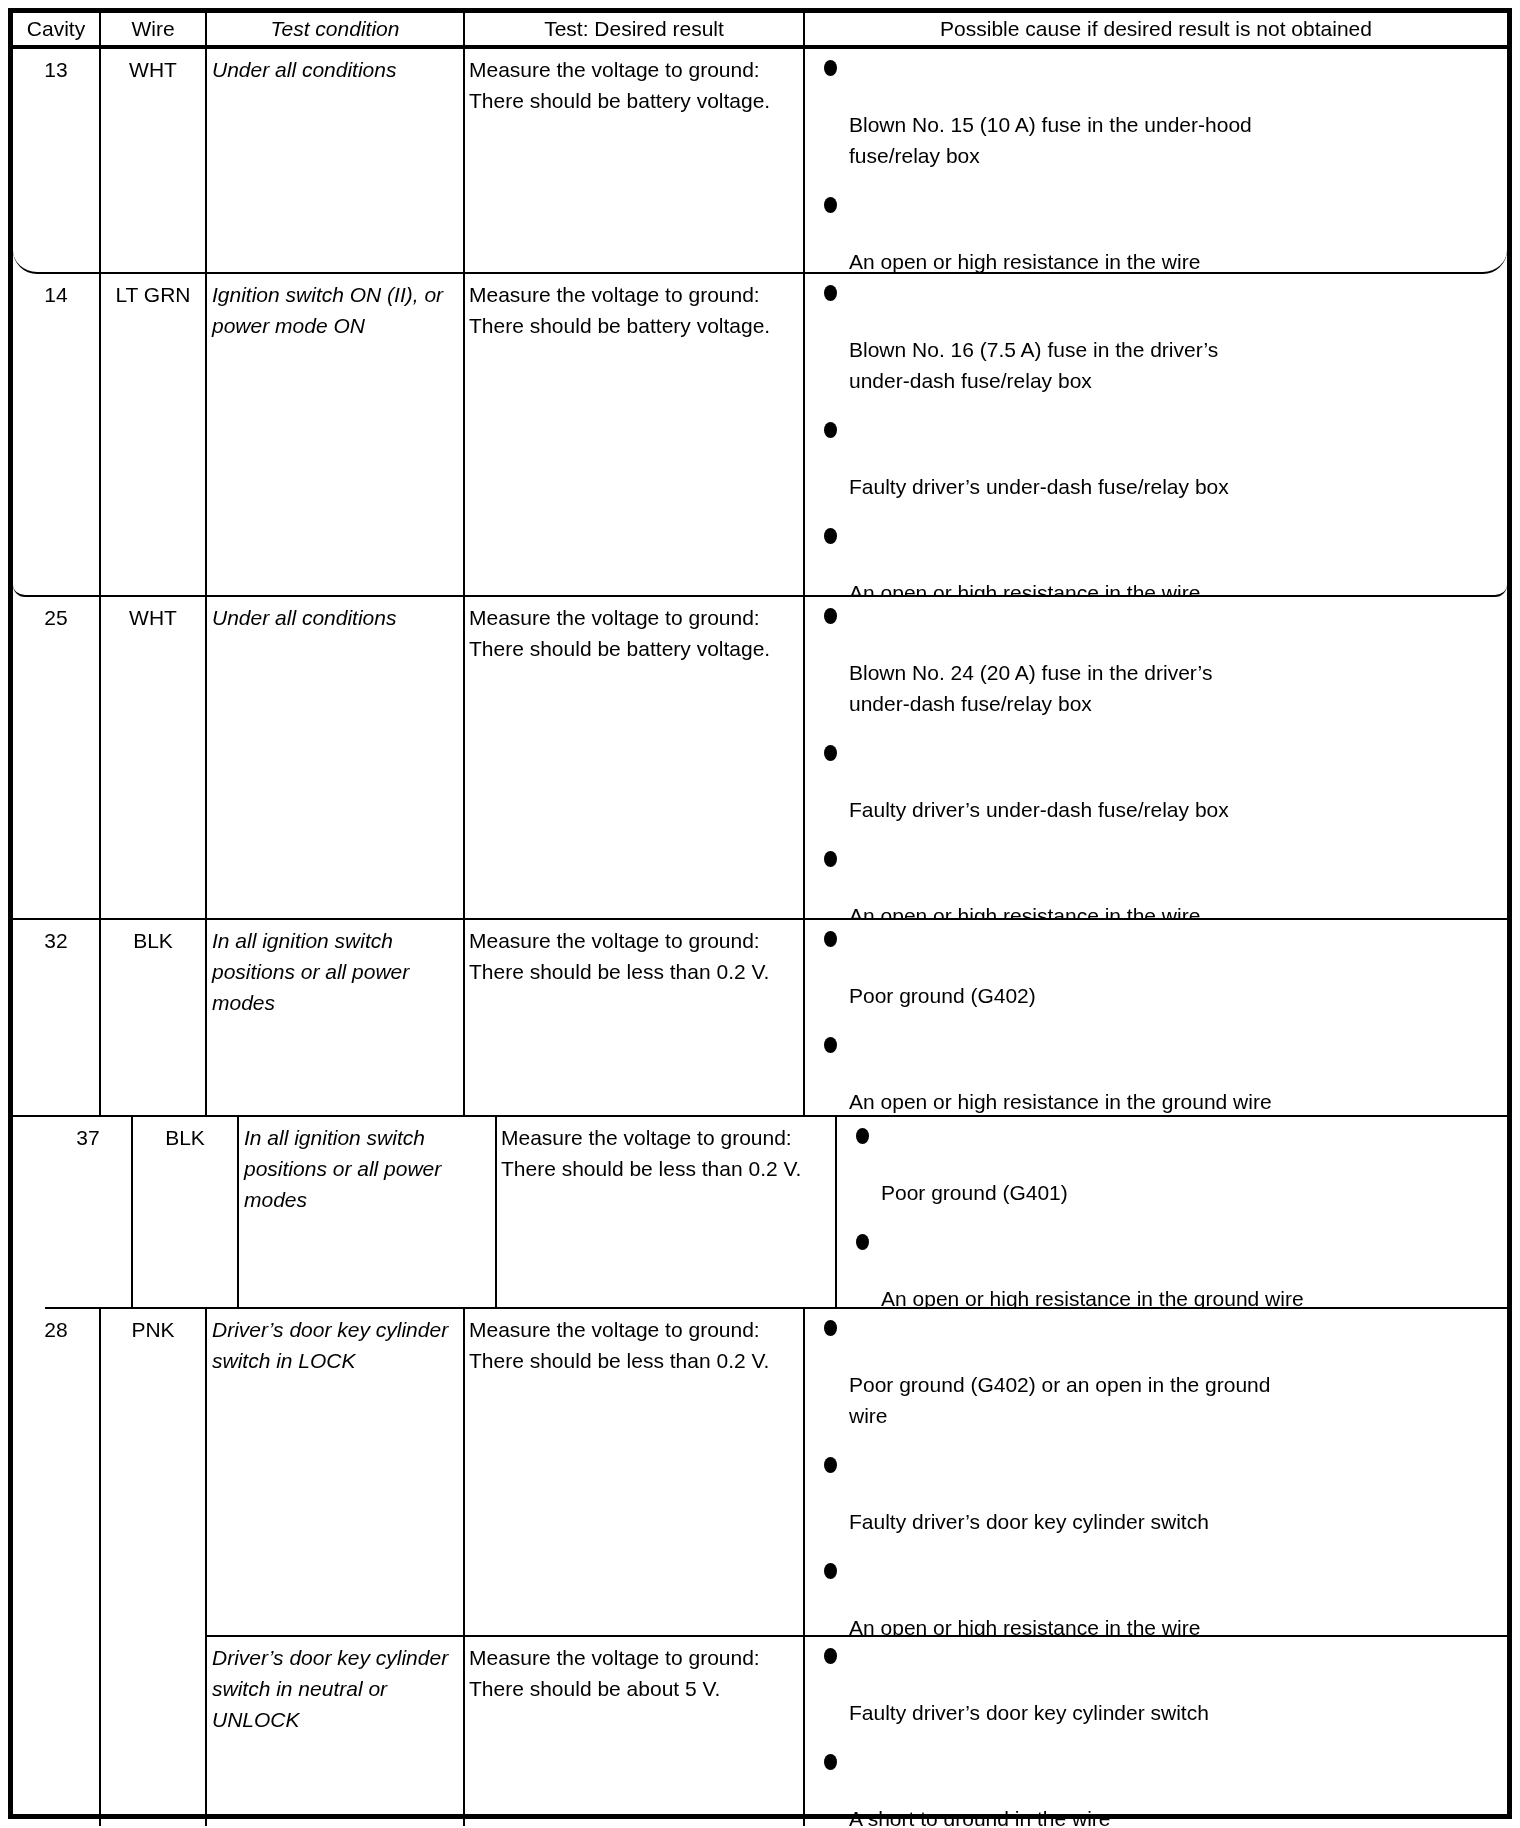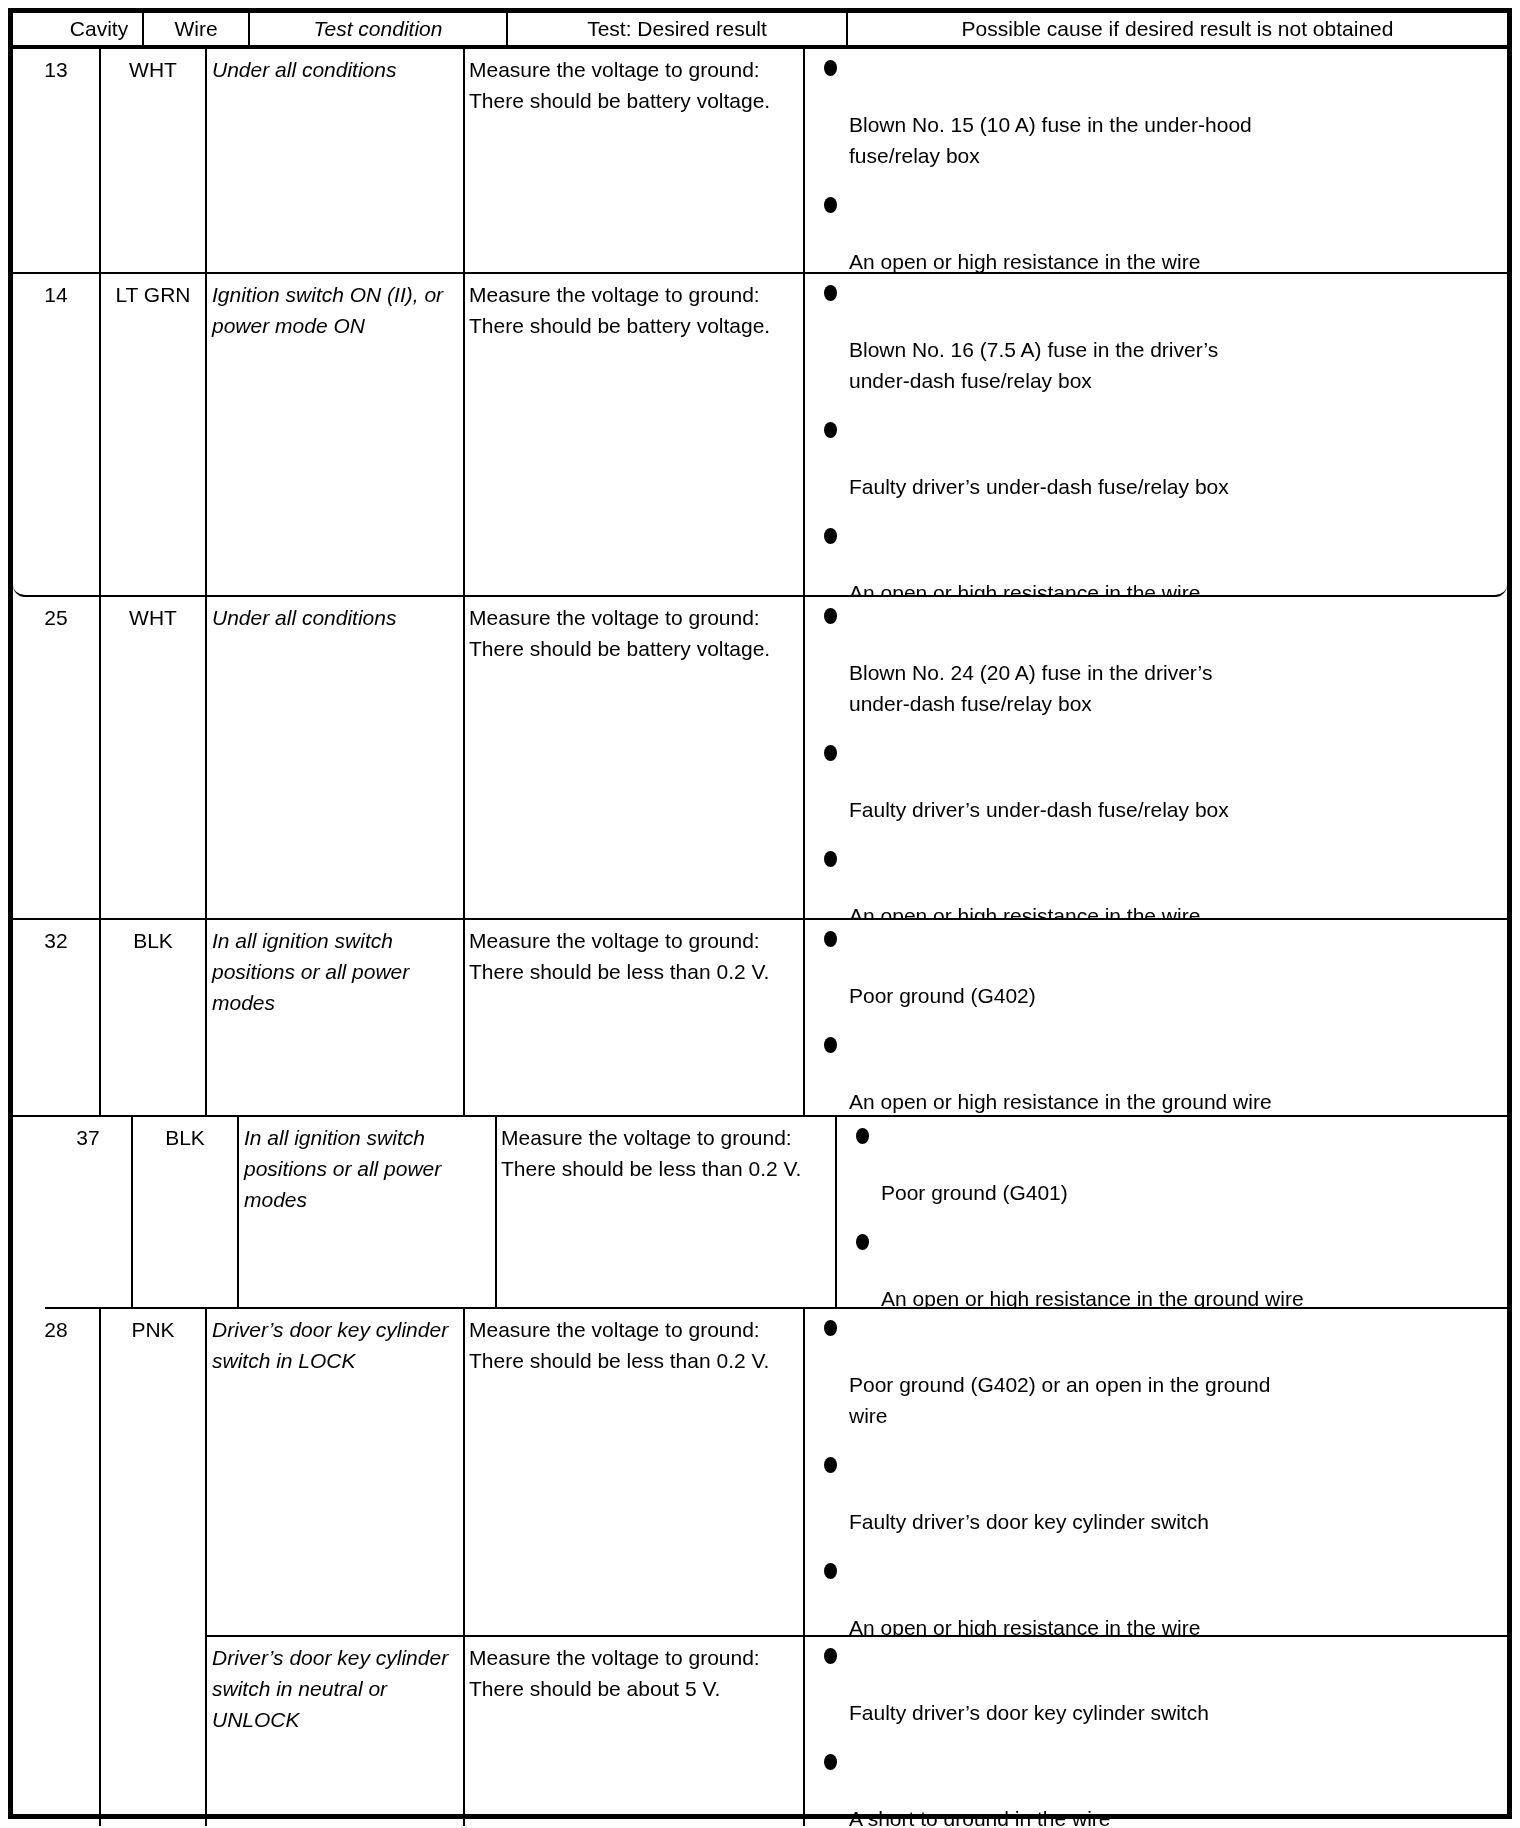--- a/index.html
+++ b/index.html
@@ -21,41 +21,40 @@
     height: 1811px;
     border: 5px solid #000;
     display: flex;
     flex-direction: column;
     background: #fff;
   }
   .hdr {
     display: flex;
     flex: 0 0 36px;
     border-bottom: 4px solid #000;
-    padding-left: 43px;
   }
   .hcell {
     display: flex;
     align-items: center;
     justify-content: center;
     border-right: 2px solid #000;
     overflow: hidden;
   }
   .w1 { flex: 0 0 88px; }
   .w2 { flex: 0 0 106px; }
   .w3 { flex: 0 0 258px; font-style: italic; }
   .w4 { flex: 0 0 340px; }
   .w5 { flex: 1 1 auto; border-right: none !important; }
   .row {
     display: flex;
     border-bottom: 2px solid #000;
     overflow: hidden;
   }
   .row.last { border-bottom: none; }
-  .h13 { flex: 0 0 225px; }
+  .h13 { flex: 0 0 225px; border-radius: 24px; }
   .h14 { flex: 0 0 323px; border-radius: 12px; }
   .h25 { flex: 0 0 323px; }
   .h32 { flex: 0 0 197px; }
   .h37 { flex: 0 0 192px; margin-left: 32px; }
   .h28 { flex: 0 0 517px; }
   .cell {
     border-right: 2px solid #000;
     overflow: hidden;
   }
   .cavity, .wire { text-align: center; padding-top: 9px; }

